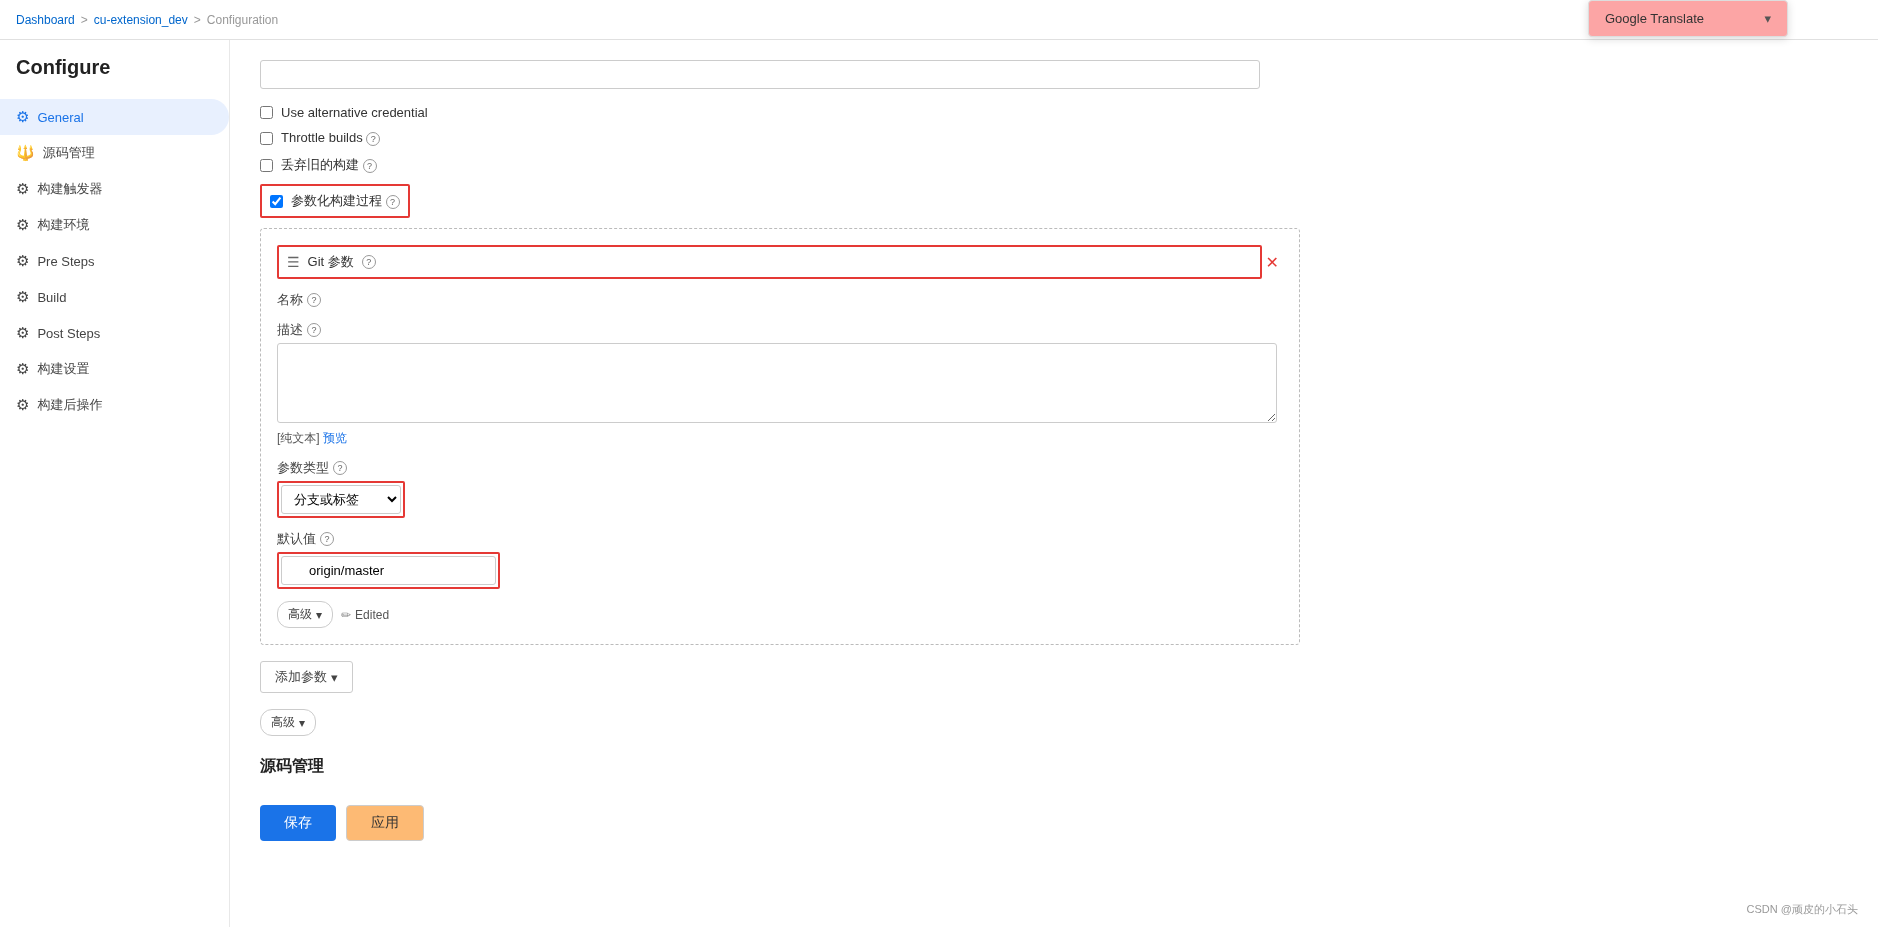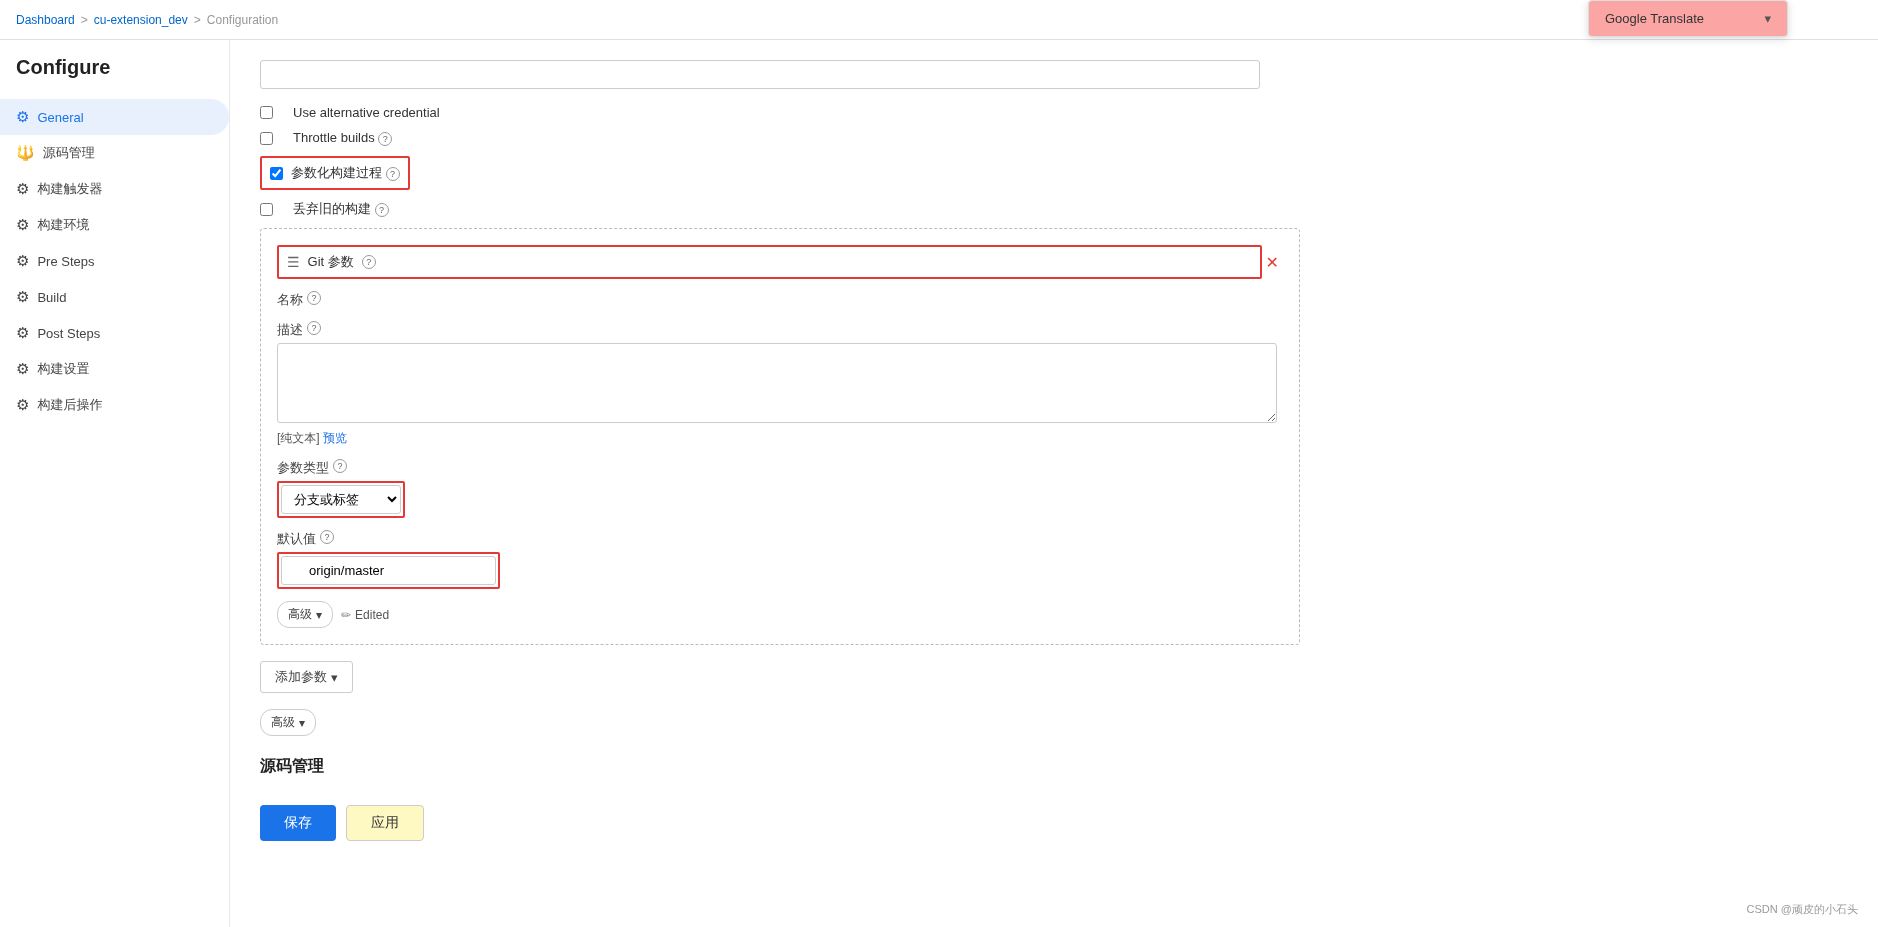--- a/index.html
+++ b/index.html
@@ -84,21 +84,21 @@
       padding-bottom: 8px;
     }
 
     
     .form-row { margin-bottom: 12px; }
     .form-label {
       font-size: 13px;
       color: #444;
       margin-bottom: 4px;
       display: flex;
-      align-items: flex-start;
+      align-items: center;
       gap: 4px;
     }
     .help-icon {
       display: inline-flex;
       align-items: center;
       justify-content: center;
       width: 14px;
       height: 14px;
       border-radius: 50%;
       border: 1px solid #999;
@@ -133,21 +133,21 @@
       font-size: 13px;
       min-width: 120px;
       background: #fff;
       cursor: pointer;
     }
 
     
     .checkbox-row {
       display: flex;
       align-items: center;
-      gap: 20px;
+      gap: 8px;
       margin-bottom: 10px;
     }
     .checkbox-row input[type="checkbox"] { cursor: pointer; }
 
     
     .highlight-box {
       border: 2px solid #e53935;
       border-radius: 2px;
       display: inline-block;
       padding: 2px;
@@ -227,21 +227,21 @@
       padding: 8px 24px;
       background: #1a73e8;
       color: white;
       border: none;
       border-radius: 4px;
       font-size: 14px;
       cursor: pointer;
     }
     .btn-secondary {
       padding: 8px 24px;
-      background: #fef9c3;
+      background: #fdba74;
       color: #333;
       border: 1px solid #ccc;
       border-radius: 4px;
       font-size: 14px;
       cursor: pointer;
     }
 
     
     .footer {
       position: fixed;
@@ -341,38 +341,38 @@
     <div class="checkbox-row">
       <input type="checkbox" id="throttle" style="">
       <label for="throttle">
         <span>Throttle builds</span>
         <span class="help-icon">?</span>
       </label>
     </div>
 
     
     <div class="checkbox-row">
+      <input type="checkbox" id="discard" style="">
+      <label for="discard">
+        <span>丢弃旧的构建</span>
+        <span class="help-icon">?</span>
+      </label>
+    </div>
+
+    
+    <div class="checkbox-row">
       <div class="highlight-box">
         <div style="display:flex;align-items:center;gap:8px;padding:4px 6px;">
           <input type="checkbox" id="parameterize" checked="" style="">
           <label for="parameterize">
             <span>参数化构建过程</span>
             <span class="help-icon">?</span>
           </label>
         </div>
       </div>
-    </div>
-
-    
-    <div class="checkbox-row">
-      <input type="checkbox" id="discard" style="">
-      <label for="discard">
-        <span>丢弃旧的构建</span>
-        <span class="help-icon">?</span>
-      </label>
     </div>
 
     
     <div style="border: 1px dashed #bbb; border-radius: 4px; max-width: 1040px; padding: 16px; margin-bottom: 16px;">
 
       <div class="param-header">
         <div class="highlight-box" style="flex:1;">
           <div class="param-header-left" style="padding:4px 6px;">
             <span class="lines-icon">☰</span>
             <span>Git 参数</span>

